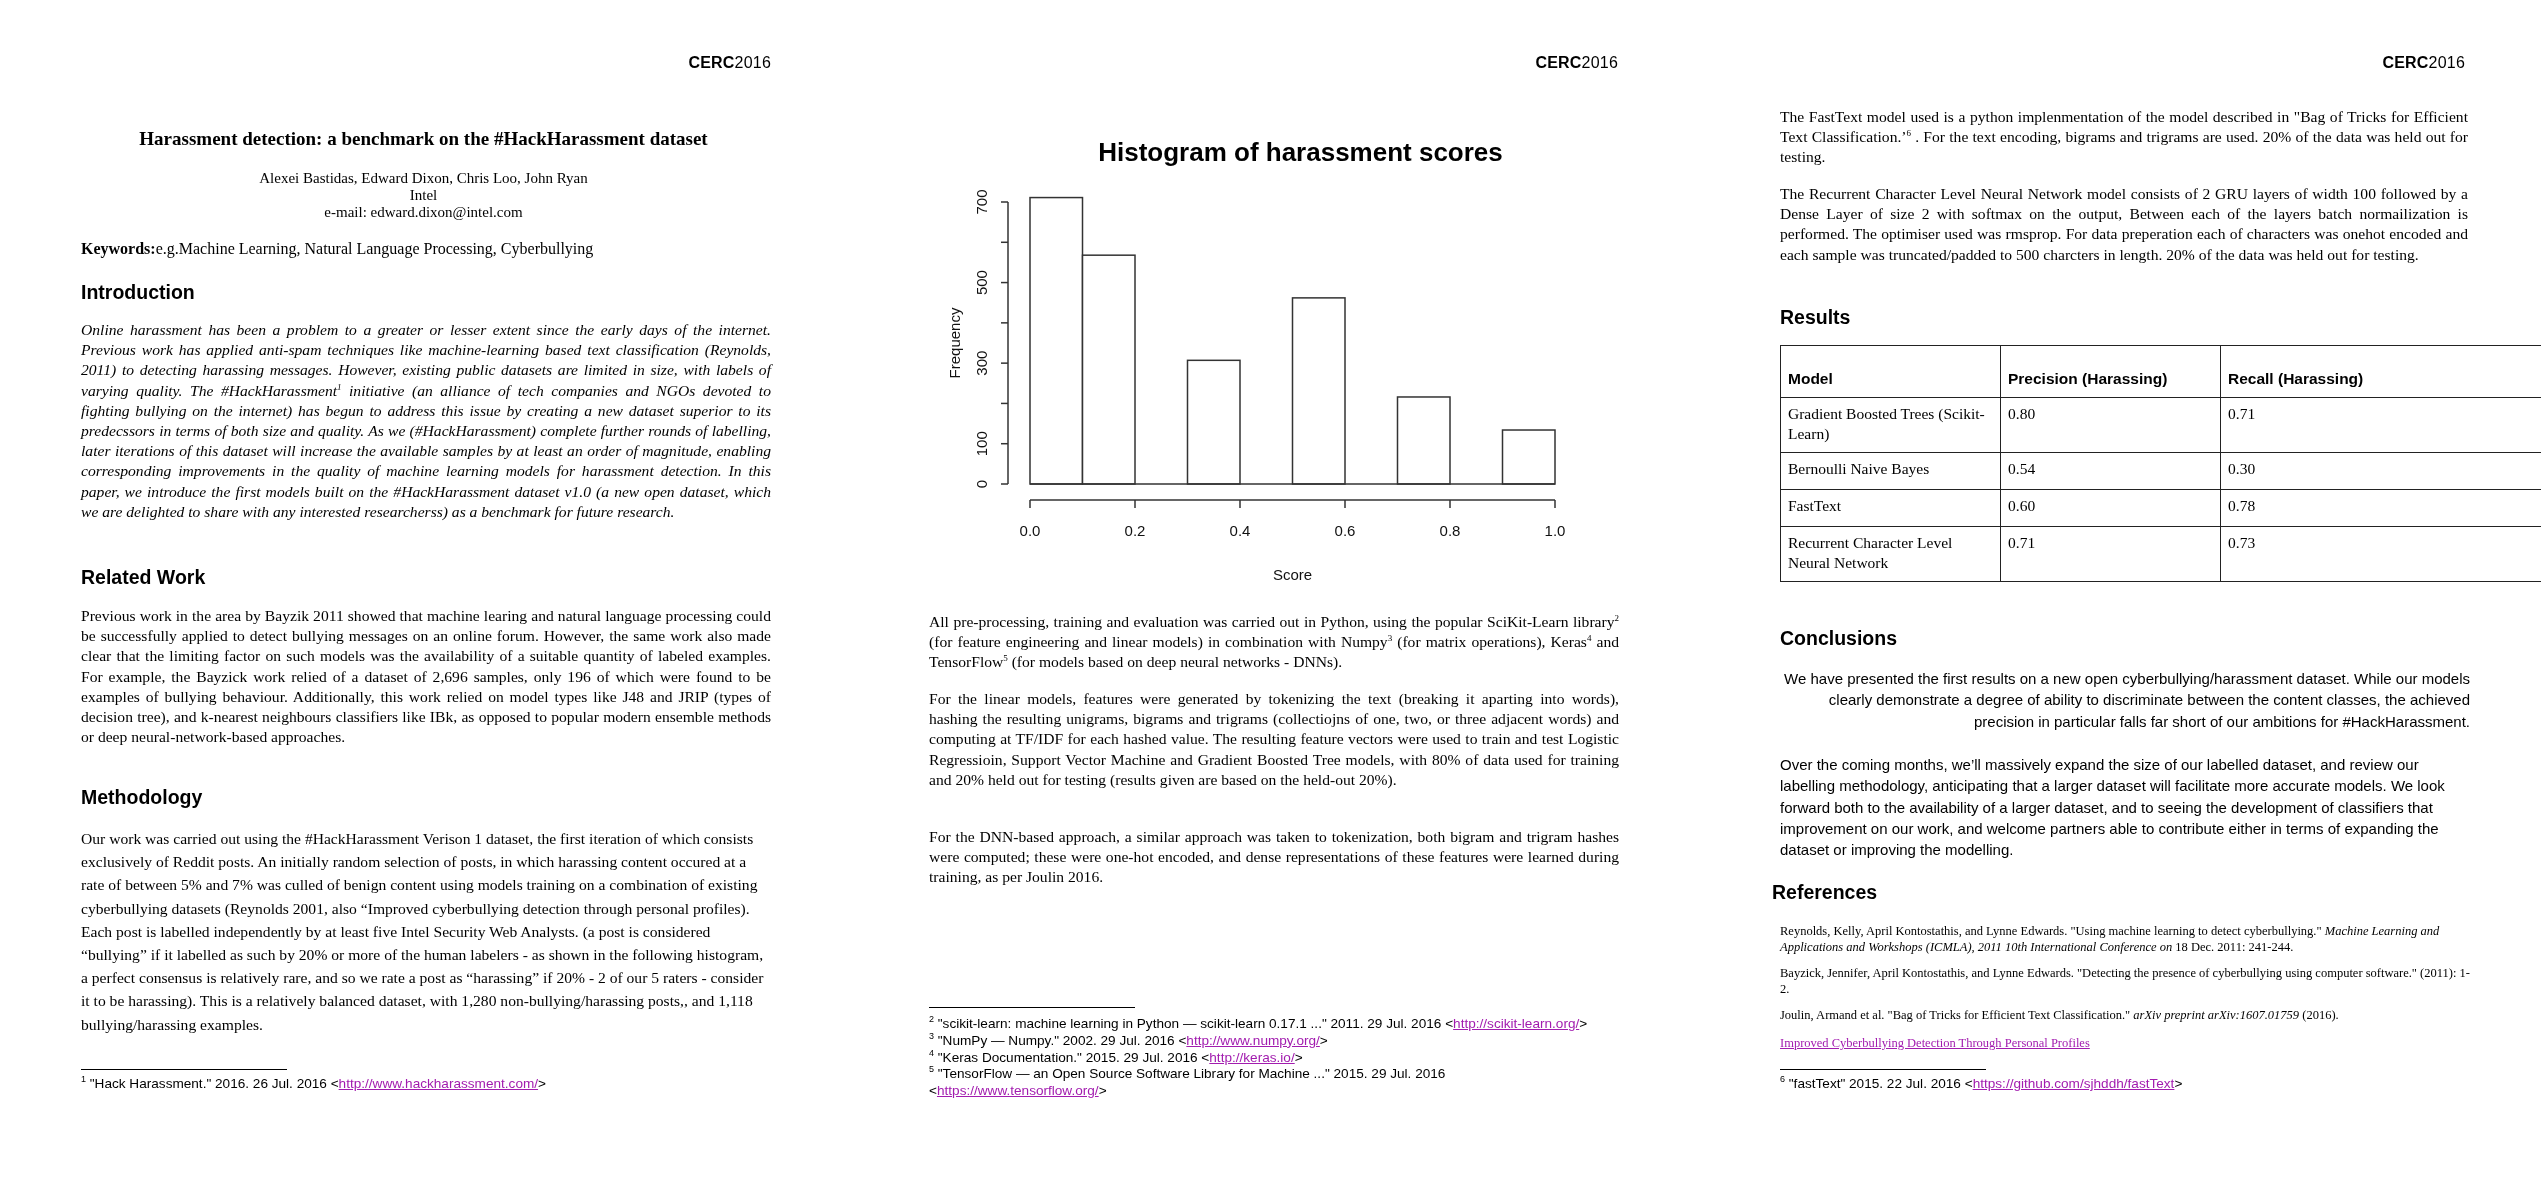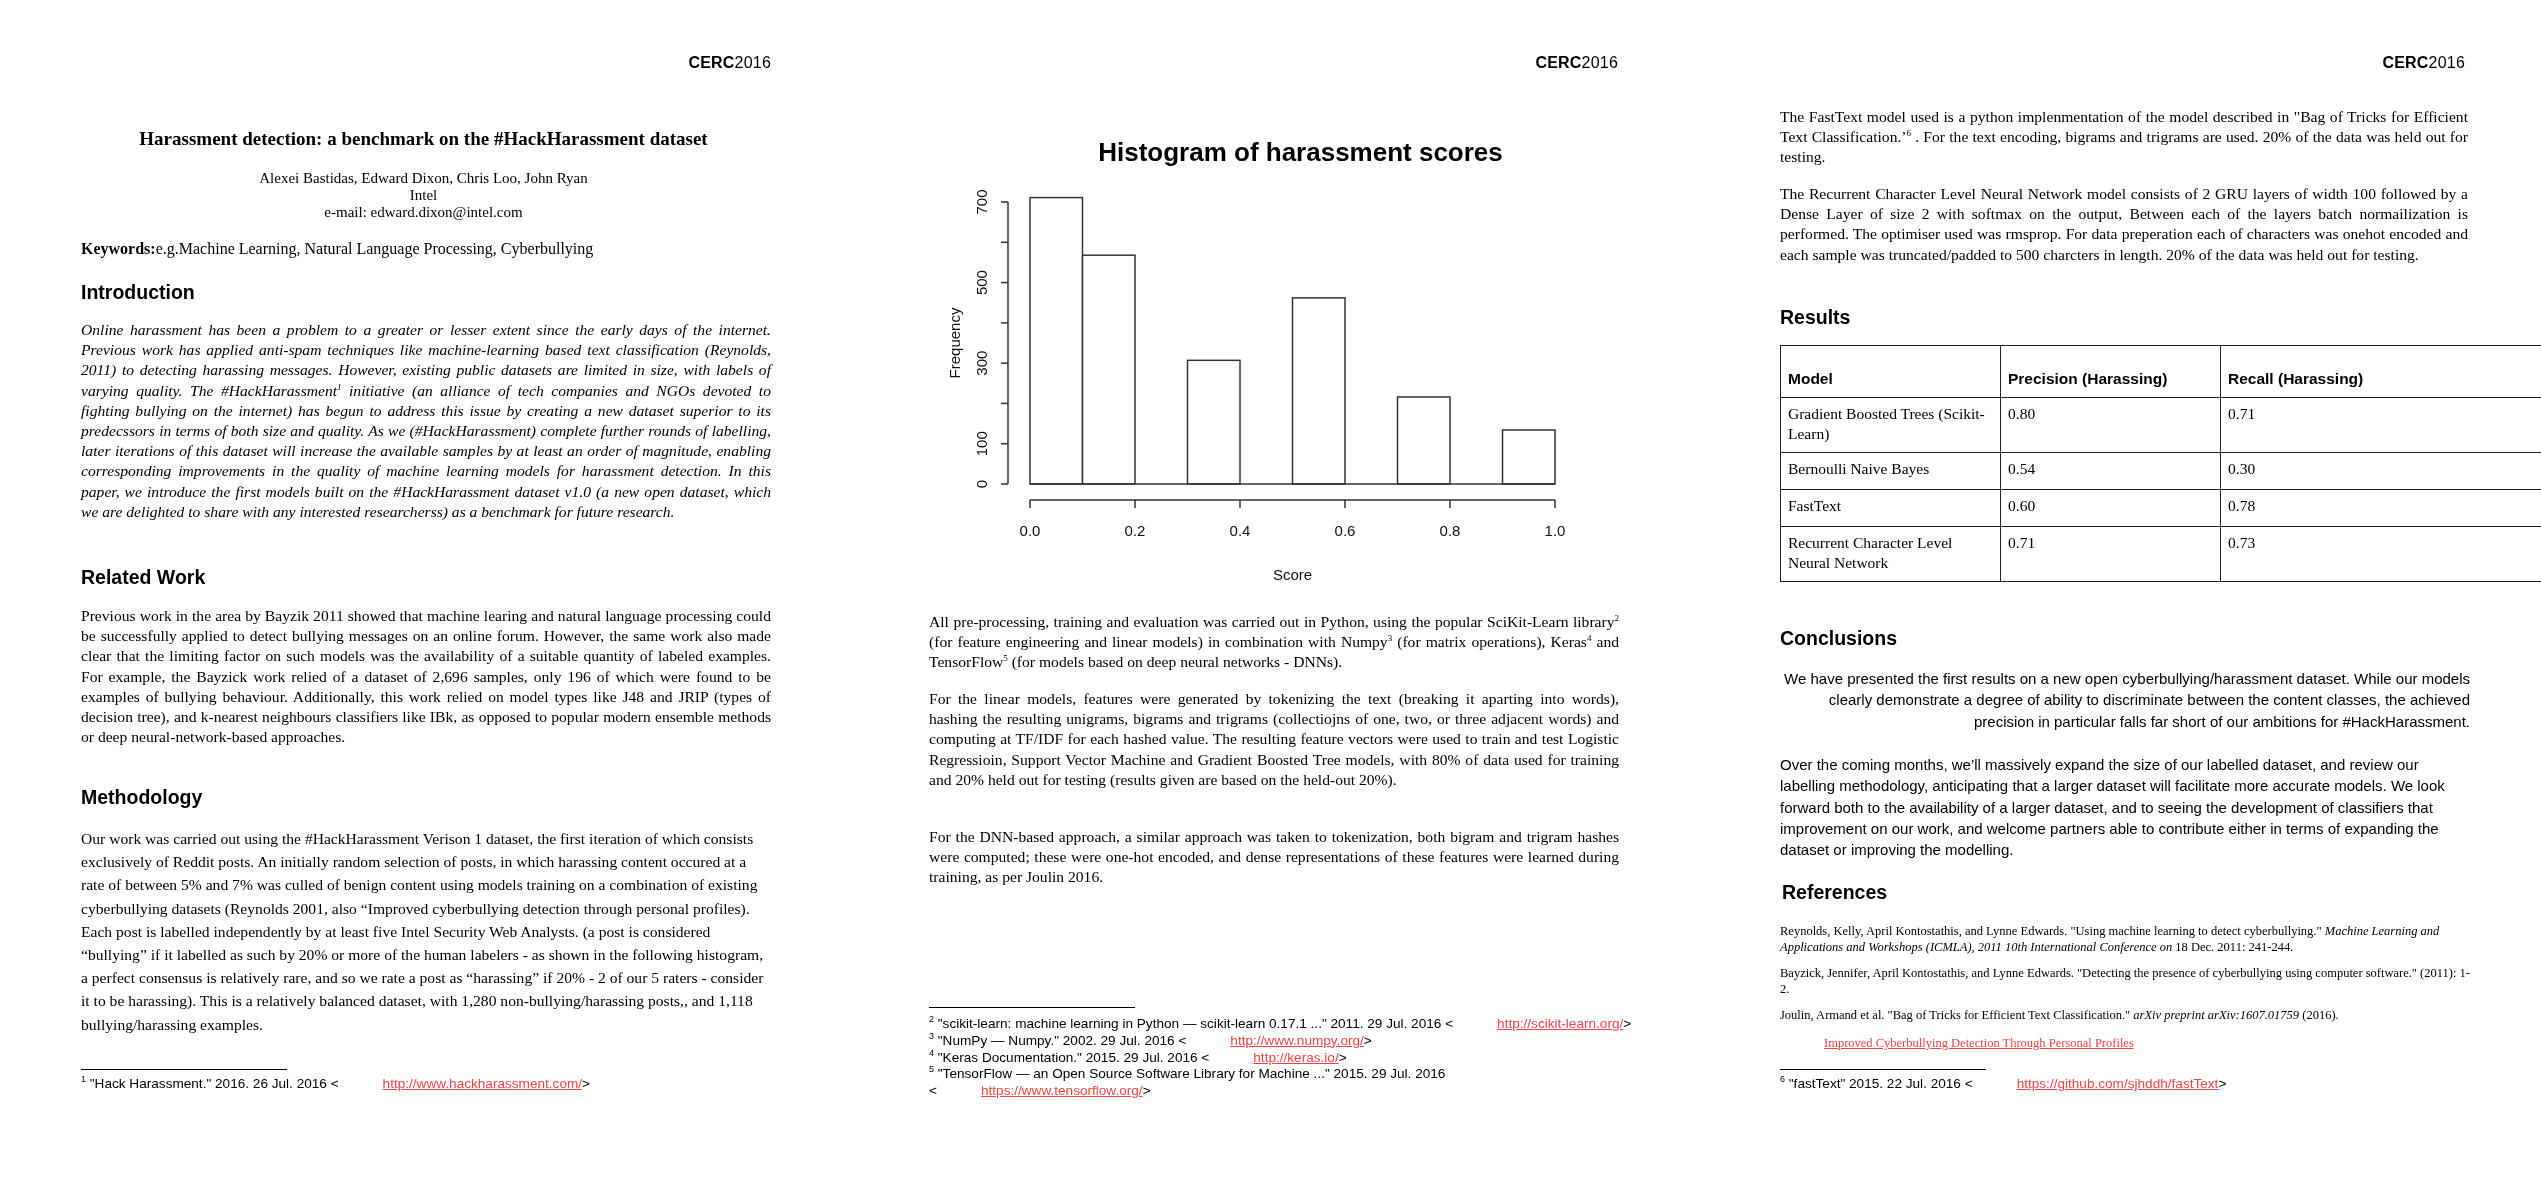--- a/index.html
+++ b/index.html
@@ -12,21 +12,21 @@
   .authors { position: absolute; top: 170px; left: 0; width: 847px; text-align: center; font-family: "Liberation Serif", serif; font-size: 15px; line-height: 17px; }
   .keywords { position: absolute; top: 240px; left: 81px; font-family: "Liberation Serif", serif; font-size: 16px; }
   .keywords b { font-weight: bold; }
   h2 { margin: 0; font-family: "Liberation Sans", sans-serif; font-size: 19.5px; font-weight: bold; position: absolute; }
   .para { position: absolute; font-family: "Liberation Serif", serif; font-size: 15.6px; line-height: 20.2px; text-align: justify; margin: 0; }
   .italic { font-style: italic; }
   .left-al { text-align: left; }
   sup { font-size: 9px; line-height: 0; vertical-align: super; }
   .fn-rule { position: absolute; width: 206px; border-top: 1.5px solid #000; }
   .fn { position: absolute; font-family: "Liberation Sans", sans-serif; font-size: 13.6px; line-height: 16.8px; }
-  .fn a, .ref a { color: #ef4444; text-decoration: underline; margin-left: 44px; }
+  .fn a, .ref a { color: #a21caf; text-decoration: underline; }
   .ref { position: absolute; font-family: "Liberation Serif", serif; font-size: 12.5px; line-height: 16px; }
   .sansp { font-family: "Liberation Sans", sans-serif; font-size: 15px; line-height: 21.3px; text-align: left; }
   
   .chart { position: absolute; left: 0; top: 0; width: 847px; height: 600px; }
   .chart-title { position: absolute; top: 137px; left: 0; width: 847px; padding-left: 60px; box-sizing: border-box; text-align: center; font-family: "Liberation Sans", sans-serif; font-weight: bold; font-size: 26px; }
   
   table.res { position: absolute; left: 1780px; top: 345px; border-collapse: collapse; width: 820px; }
   table.res td, table.res th { border: 1.5px solid #222; vertical-align: top; padding: 6px 7px; text-align: left; }
   table.res th { font-family: "Liberation Sans", sans-serif; font-weight: bold; font-size: 15.5px; padding-top: 24px; padding-bottom: 9px; }
   table.res td { font-family: "Liberation Serif", serif; font-size: 15.5px; line-height: 19.6px; height: 42px; }
@@ -164,21 +164,21 @@
       <td>0.73</td>
     </tr>
   </tbody>
 </table>
 
 <div class="page" style="left:1694px; top:0; background:transparent; pointer-events:none;">
   <h2 style="top:627px; left:86px;">Conclusions</h2>
   <p class="para sansp" style="top:668px; left:86px; width:690px;text-align:right;">We have presented the first results on a new open cyberbullying/harassment dataset.  While our models clearly demonstrate a degree of ability to discriminate between the content classes, the achieved precision in particular falls far short of our ambitions for #HackHarassment.</p>
   <p class="para sansp" style="top:754px; left:86px; width:690px;">Over the coming months, we’ll massively expand the size of our labelled dataset, and review our labelling methodology, anticipating that a larger dataset will facilitate more accurate models.  We look forward both to the availability of a larger dataset, and to seeing the development of classifiers that improvement on our work, and welcome partners able to contribute either in terms of expanding the dataset or improving the modelling.</p>
 
-  <h2 style="top:881px; left:88px;">References</h2>
+  <h2 style="top:881px; left:78px;">References</h2>
   <div class="ref" style="top:923px; left:86px; width:690px;"><span>Reynolds, Kelly, April Kontostathis, and Lynne Edwards. "Using machine learning to detect cyberbullying." </span><i>Machine Learning and Applications and Workshops (ICMLA), 2011 10th International Conference on</i><span> 18 Dec. 2011: 241-244.</span></div>
   <div class="ref" style="top:965px; left:86px; width:690px;">Bayzick, Jennifer, April Kontostathis, and Lynne Edwards. "Detecting the presence of cyberbullying using computer software." (2011): 1-2.</div>
   <div class="ref" style="top:1007px; left:86px; width:690px;"><span>Joulin, Armand et al. "Bag of Tricks for Efficient Text Classification." </span><i>arXiv preprint arXiv:1607.01759</i><span> (2016).</span></div>
   <div class="ref" style="top:1035px; left:86px; width:690px;"><a style="pointer-events:auto;">Improved Cyberbullying Detection Through Personal Profiles</a></div>
 
   <div class="fn-rule" style="top:1069px; left:86px;"></div>
   <div class="fn" style="top:1076px; left:86px;"><sup>6</sup><span> "fastText" 2015. 22 Jul. 2016 &lt;</span><a style="pointer-events:auto;">https://github.com/sjhddh/fastText</a><span>&gt;</span></div>
 </div>
 
 </body></html>

